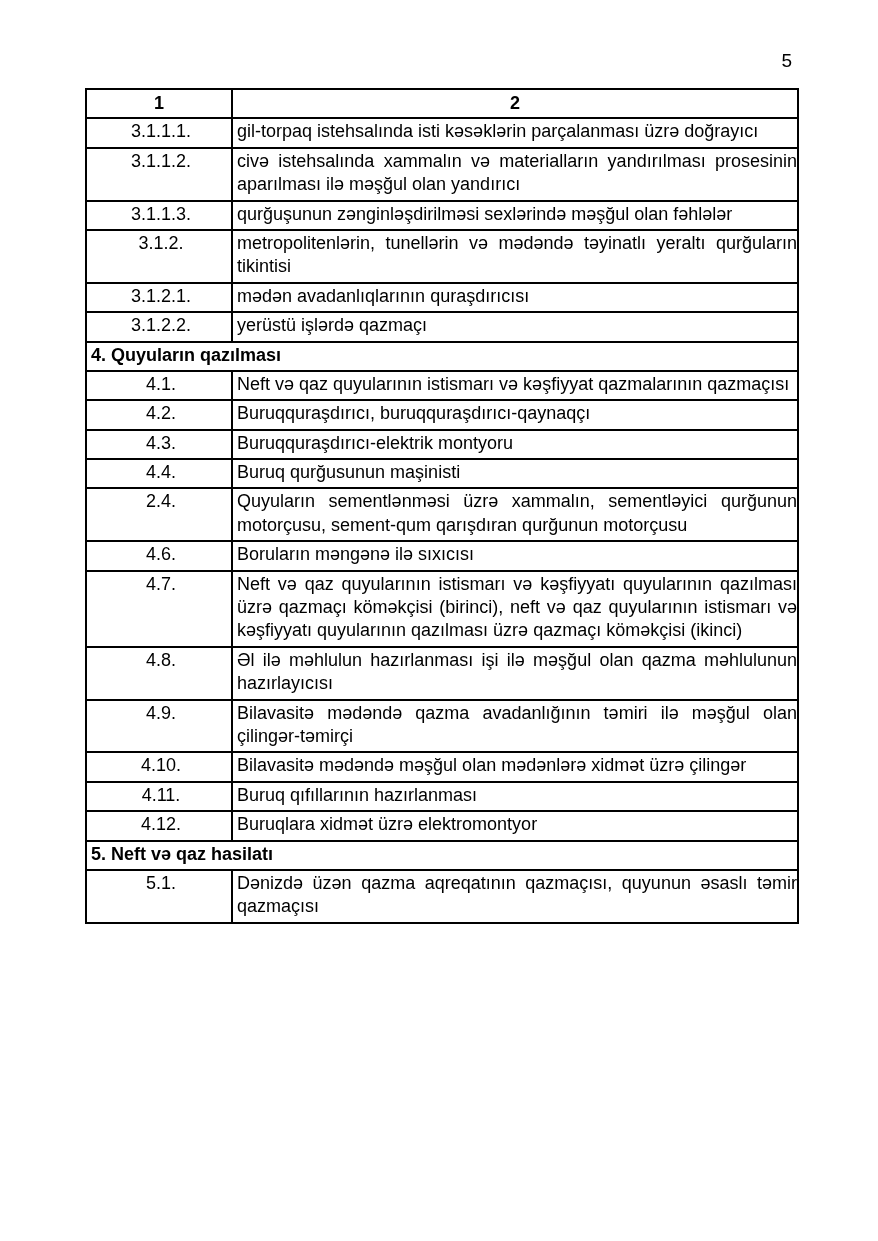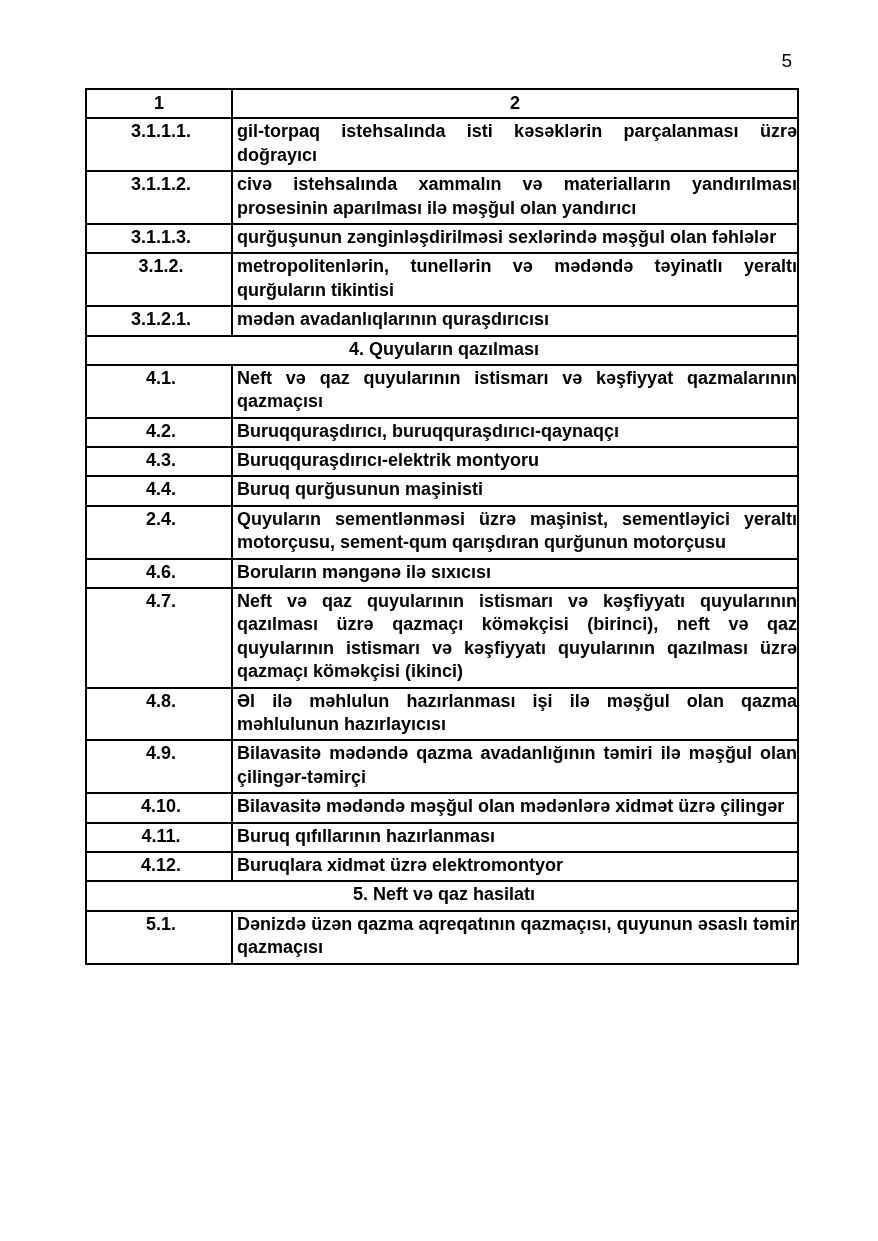--- a/index.html
+++ b/index.html
@@ -29,38 +29,37 @@
     table-layout: fixed;
   }
   table.main-table col.c1 { width: 146px; }
   table.main-table th,
   table.main-table td {
     border: 2px solid #000000;
     vertical-align: top;
     font-size: 18px;
     line-height: 1.3;
     padding: 1px 0 3px 4px;
-    font-weight: bold;
   }
   table.main-table th {
     font-weight: bold;
     text-align: center;
     padding: 2px 4px;
   }
   td.num {
     text-align: center;
     padding: 1px 2px 3px 2px;
   }
   td.txt {
     text-align: justify;
     padding: 1px 10px 3px 10px;
   }
   td.section {
     font-weight: bold;
-    text-align: center;
+    text-align: left;
   }
   td.spacer {
     padding-bottom: 22px;
   }
 </style>
 </head>
 <body>
 
 <div class="page-number">5</div>
 
@@ -90,41 +89,45 @@
       </tr>
       <tr>
         <td class="num">3.1.2.</td>
         <td class="txt">metropolitenlərin, tunellərin və mədəndə təyinatlı yeraltı qurğuların tikintisi</td>
       </tr>
       <tr>
         <td class="num">3.1.2.1.</td>
         <td class="txt">mədən avadanlıqlarının quraşdırıcısı</td>
       </tr>
       <tr>
+        <td class="num">3.1.2.2.</td>
+        <td class="txt">yerüstü işlərdə qazmaçı</td>
+      </tr>
+      <tr>
         <td colspan="2" class="section">4. Quyuların qazılması</td>
       </tr>
       <tr>
         <td class="num">4.1.</td>
         <td class="txt">Neft və qaz quyularının istismarı və kəşfiyyat qazmalarının qazmaçısı</td>
       </tr>
       <tr>
         <td class="num">4.2.</td>
         <td class="txt spacer">Buruqquraşdırıcı, buruqquraşdırıcı-qaynaqçı</td>
       </tr>
       <tr>
         <td class="num">4.3.</td>
         <td class="txt">Buruqquraşdırıcı-elektrik montyoru</td>
       </tr>
       <tr>
         <td class="num">4.4.</td>
         <td class="txt">Buruq qurğusunun maşinisti</td>
       </tr>
       <tr>
         <td class="num">2.4.</td>
-        <td class="txt">Quyuların sementlənməsi üzrə maşinist, sementləyici yeraltı motorçusu, sement-qum qarışdıran qurğunun motorçusu</td>
+        <td class="txt">Quyuların sementlənməsi üzrə xammalın, sementləyici qurğunun motorçusu, sement-qum qarışdıran qurğunun motorçusu</td>
       </tr>
       <tr>
         <td class="num">4.6.</td>
         <td class="txt">Boruların məngənə ilə sıxıcısı</td>
       </tr>
       <tr>
         <td class="num">4.7.</td>
         <td class="txt">Neft və qaz quyularının istismarı və kəşfiyyatı quyularının qazılması üzrə qazmaçı köməkçisi (birinci), neft və qaz quyularının istismarı və kəşfiyyatı quyularının qazılması üzrə qazmaçı köməkçisi (ikinci)</td>
       </tr>
       <tr>

